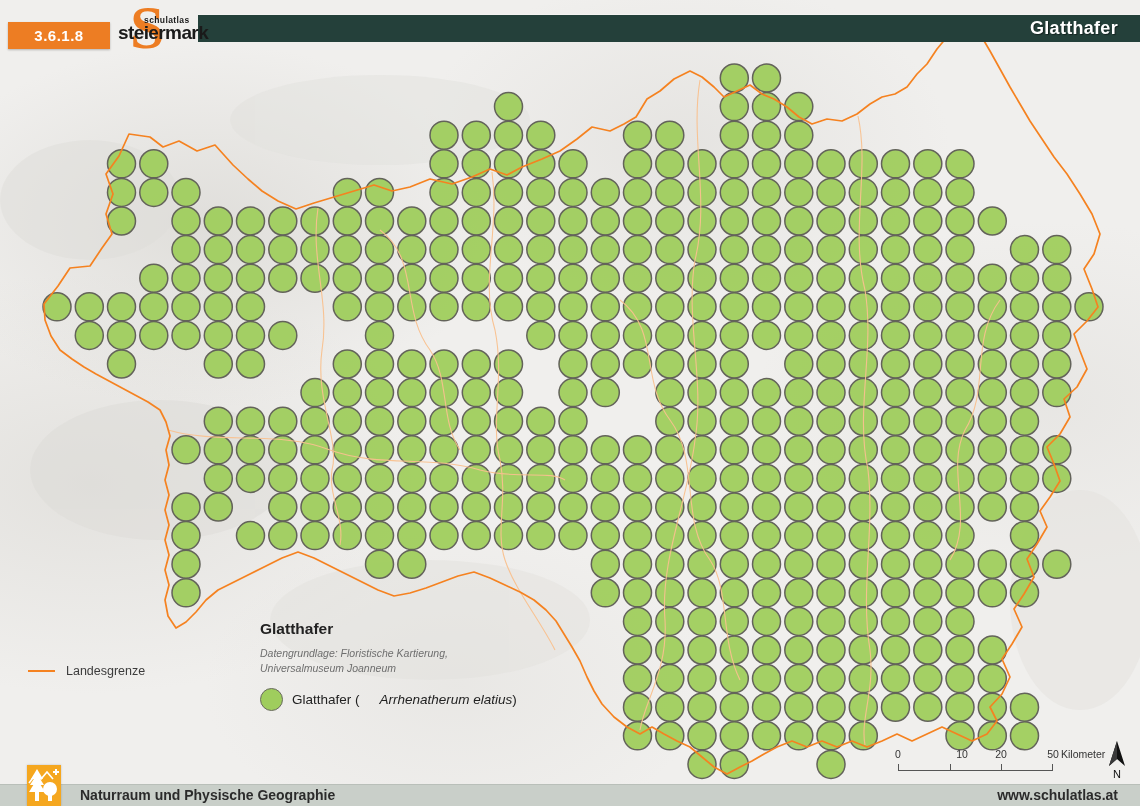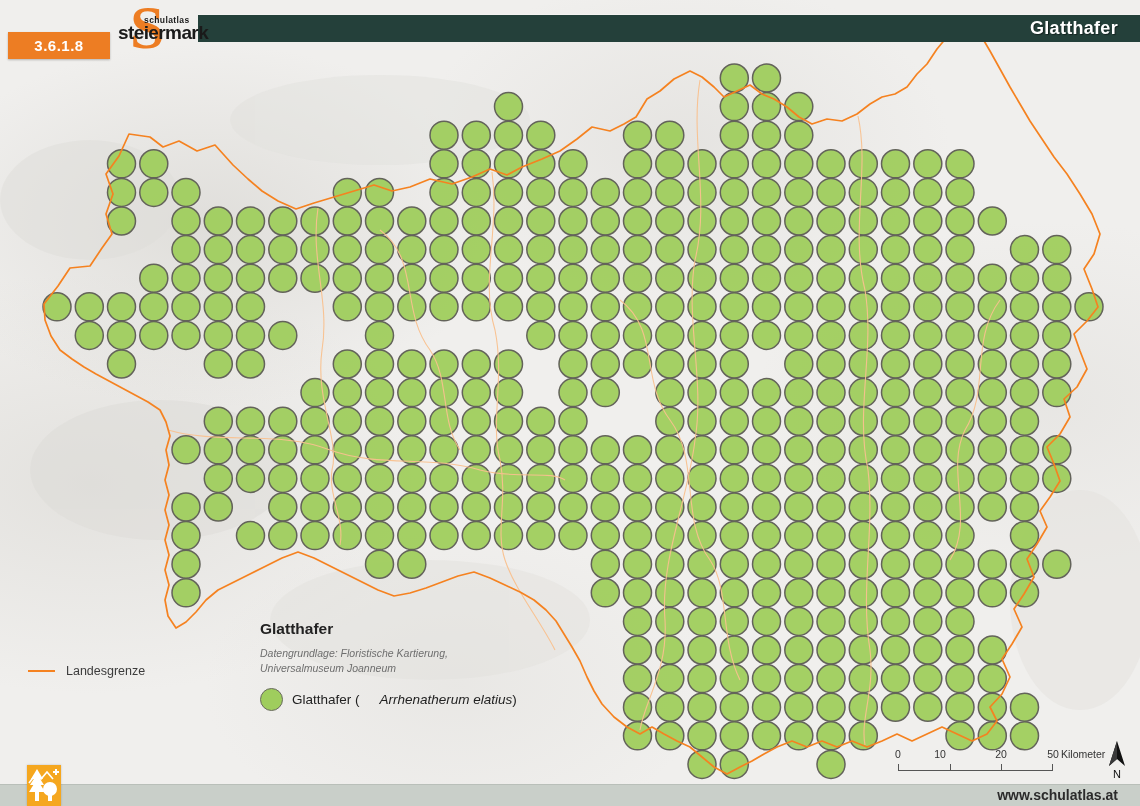--- a/index.html
+++ b/index.html
@@ -10,21 +10,21 @@
       radial-gradient(420px 260px at 18% 28%, rgba(210,208,203,.55), rgba(210,208,203,0) 70%),
       radial-gradient(500px 300px at 8% 60%, rgba(214,212,207,.5), rgba(214,212,207,0) 70%),
       radial-gradient(380px 240px at 60% 18%, rgba(216,214,210,.45), rgba(216,214,210,0) 70%),
       radial-gradient(420px 260px at 92% 50%, rgba(219,217,213,.4), rgba(219,217,213,0) 70%),
       radial-gradient(360px 220px at 40% 85%, rgba(219,217,213,.35), rgba(219,217,213,0) 70%),
       #f0efed;
   }
   
   .hdr-bar{position:absolute;left:198px;top:14px;right:0;height:27px;background:#24403a;border-top:1px solid #f4f3f1;}
   .hdr-title{position:absolute;right:22px;top:3px;color:#fff;font-size:18px;font-weight:bold;letter-spacing:.3px;text-shadow:1px 1px 1px rgba(0,0,0,.45);}
-  .hdr-num{position:absolute;left:8px;top:32px;width:102px;height:27px;background:#ed7d23;color:#fff;
+  .hdr-num{position:absolute;left:8px;top:22px;width:102px;height:27px;background:#ed7d23;color:#fff;
     font-size:15px;font-weight:bold;text-align:center;line-height:27px;letter-spacing:.5px;box-shadow:0 1px 2px rgba(0,0,0,.25);}
   .logo{position:absolute;left:118px;top:0;width:86px;height:60px;}
   .logo-s{position:absolute;left:12px;top:-8px;font-size:62px;font-weight:bold;color:#ed7d23;font-family:"Liberation Serif",serif;}
   .logo-top{position:absolute;left:26px;top:15px;font-size:8.5px;font-weight:bold;color:#1a1a1a;letter-spacing:.4px;}
   .logo-main{position:absolute;left:0px;top:22px;font-size:19px;font-weight:bold;color:#1a1a1a;letter-spacing:-.6px;}
   
   .map-svg{position:absolute;left:0;top:0;}
   
   .legend-lines{position:absolute;left:28px;top:660px;width:180px;font-size:12.5px;color:#3c3c3c;}
   .legend-row{position:relative;height:22px;line-height:22px;padding-left:38px;}
@@ -589,21 +589,21 @@
       <div>Universalmuseum Joanneum</div>
     </div>
     <div class="legend-sym">
       <span class="legend-dot"></span>
       <span>Glatthafer (</span><span class="latin">Arrhenatherum elatius</span><span>)</span>
     </div>
   </div>
 
   <div class="scalebar">
     <span class="sb-lab" style="left:18px">0</span>
-    <span class="sb-lab" style="left:60px">10</span>
+    <span class="sb-lab" style="left:82px">10</span>
     <span class="sb-lab" style="left:121px">20</span>
     <span class="sb-lab" style="left:173px">50</span>
     <span class="sb-unit">Kilometer</span>
     <span class="sb-line"></span>
     <span class="sb-tick" style="left:18px"></span>
     <span class="sb-tick" style="left:70px"></span>
     <span class="sb-tick" style="left:121px"></span>
     <span class="sb-tick" style="left:172px"></span>
   </div>
   <div class="north">
@@ -622,15 +622,16 @@
         <polygon points="10,4 16,14 4,14"></polygon>
         <polygon points="10,9 17,20 3,20"></polygon>
         <polygon points="10,14 18,27 2,27"></polygon>
         <rect x="8" y="27" width="4" height="9"></rect>
         <circle cx="23" cy="24" r="7"></circle>
         <rect x="21" y="29" width="4" height="7"></rect>
         <path d="M27,4 l2,0 0,2 2,0 0,2 -2,0 0,2 -2,0 0,-2 -2,0 0,-2 2,0 Z" transform="translate(1,0)"></path>
       </g>
     </svg>
   </div>
+  <div class="ftr-cat">Naturraum und Physische Geographie</div>
   <div class="ftr-web">www.schulatlas.at</div>
 
 </div>
 
 </body></html>

